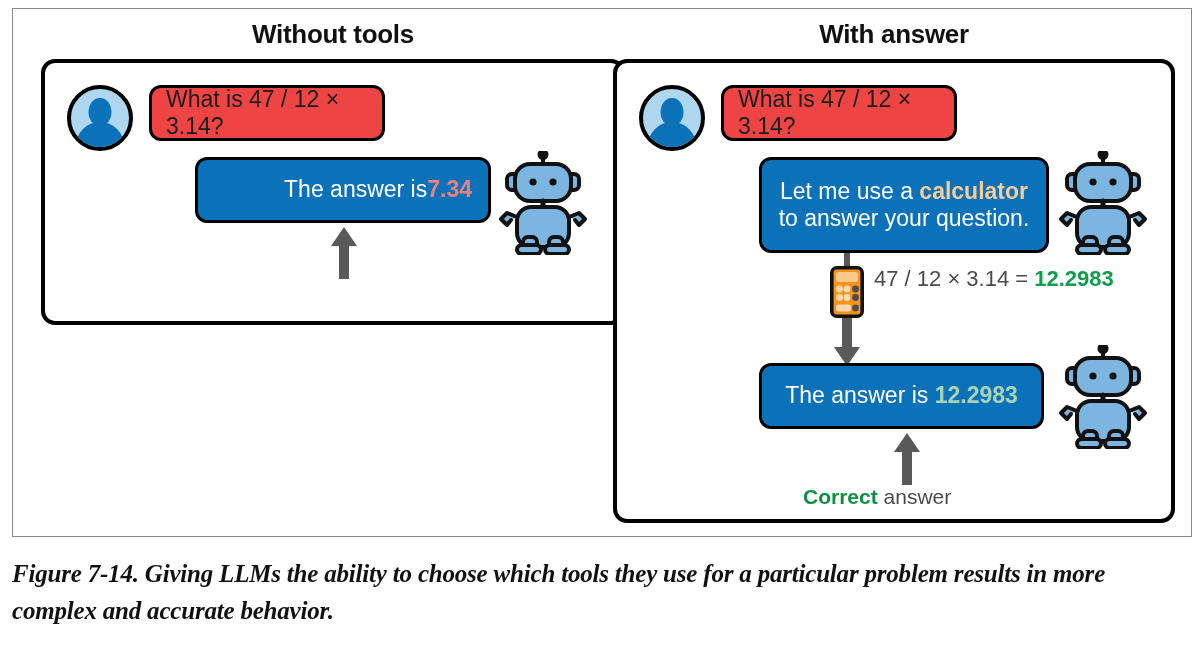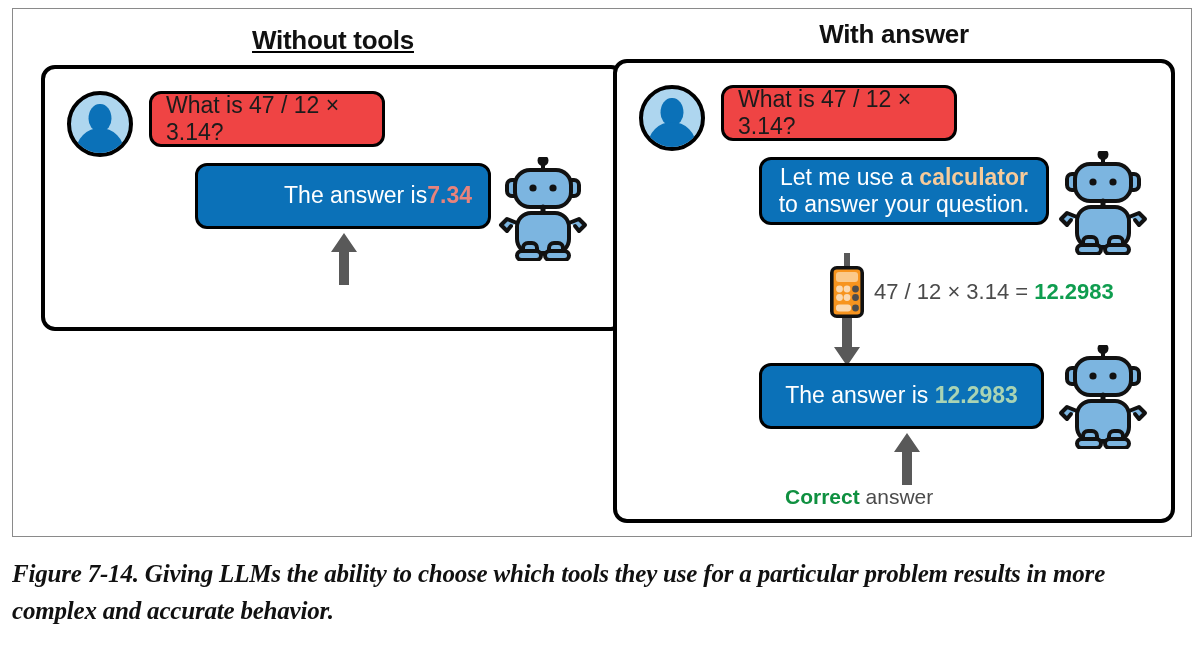--- a/index.html
+++ b/index.html
@@ -19,21 +19,21 @@
     position: absolute;
     left: 12px; top: 8px;
     width: 1180px; height: 529px;
     border: 1.5px solid #8a8a8a;
     box-sizing: border-box;
     background: #fff;
   }
 
   
   .panel-wrap { position: absolute; }
-  #panel-left  { left: 28px;  top: 16px;  width: 584px; text-decoration: underline; }
+  #panel-left  { left: 28px;  top: 10px;  width: 584px; }
   #panel-right { left: 600px; top: 10px; width: 562px; }
 
   .panel-title {
     text-align: center;
     font-weight: bold;
     font-size: 26px;
     letter-spacing: -0.3px;
     color: #111;
     margin-bottom: 9px;
     white-space: nowrap;
@@ -102,21 +102,21 @@
   }
   .bubble.bot.center { justify-content: center; text-align: center; }
   .hl-orange { color: #f7cb9a; font-weight: bold; }
   .hl-red    { color: #e8837c; font-weight: bold; }
   .hl-green  { color: #a9d4b4; font-weight: bold; }
 
   
   .robot { position: absolute; width: 92px; height: 104px; }
 
   
-  .calc-row { position: absolute; display: flex; align-items: center; }
+  .calc-row { position: absolute; display: flex; }
   .calc-icon { width: 34px; height: 52px; position: relative; }
   .calc-formula {
     font-size: 22px;
     color: #4b4b4b;
     margin-left: 10px;
     white-space: nowrap;
   }
   .calc-formula .result { color: #0f9d4f; font-weight: bold; }
 
   
@@ -209,21 +209,21 @@
 
       <div class="avatar" style="left:22px; top:22px;">
         <div class="head"></div>
         <div class="body"></div>
       </div>
 
       <div class="bubble user" style="left:104px; top:22px; width:236px; height:56px;">
         <span>What is 47 / 12 × 3.14?</span>
       </div>
 
-      <div class="bubble bot center" style="left:142px; top:94px; width:290px; height:68px;">
+      <div class="bubble bot center" style="left:142px; top:94px; width:290px; height:96px;">
         <span>
           <span>Let me use a </span><span class="hl-orange">calculator</span><br>
           <span>to answer your question.</span>
         </span>
       </div>
 
       <div style="position:absolute; left:227px; top:190px; width:6px; height:14px; background:#595959;"></div>
 
       <div class="calc-row" style="left:213px; top:203px;">
         <div class="calc-icon">
@@ -300,21 +300,21 @@
           <circle cx="56" cy="31" r="3.6" fill="#111"></circle>
         </svg>
       </div>
 
       <div class="arrow-up" style="left:275px; top:370px; height:52px;">
         <svg viewBox="0 0 30 52" width="30" height="52" aria-hidden="true">
           <polygon points="15,0 28,19 20,19 20,52 10,52 10,19 2,19" fill="#595959"></polygon>
         </svg>
       </div>
 
-      <div class="note" style="left:168px; top:422px;">
+      <div class="note" style="left:186px; top:422px;">
         <span class="good">Correct</span><span> answer</span>
       </div>
 
     </div>
   </div>
 
 </div>
 
 <div id="figure-caption">Figure 7-14. Giving LLMs the ability to choose which tools they use for a particular problem results in more complex and accurate behavior.</div>
 

